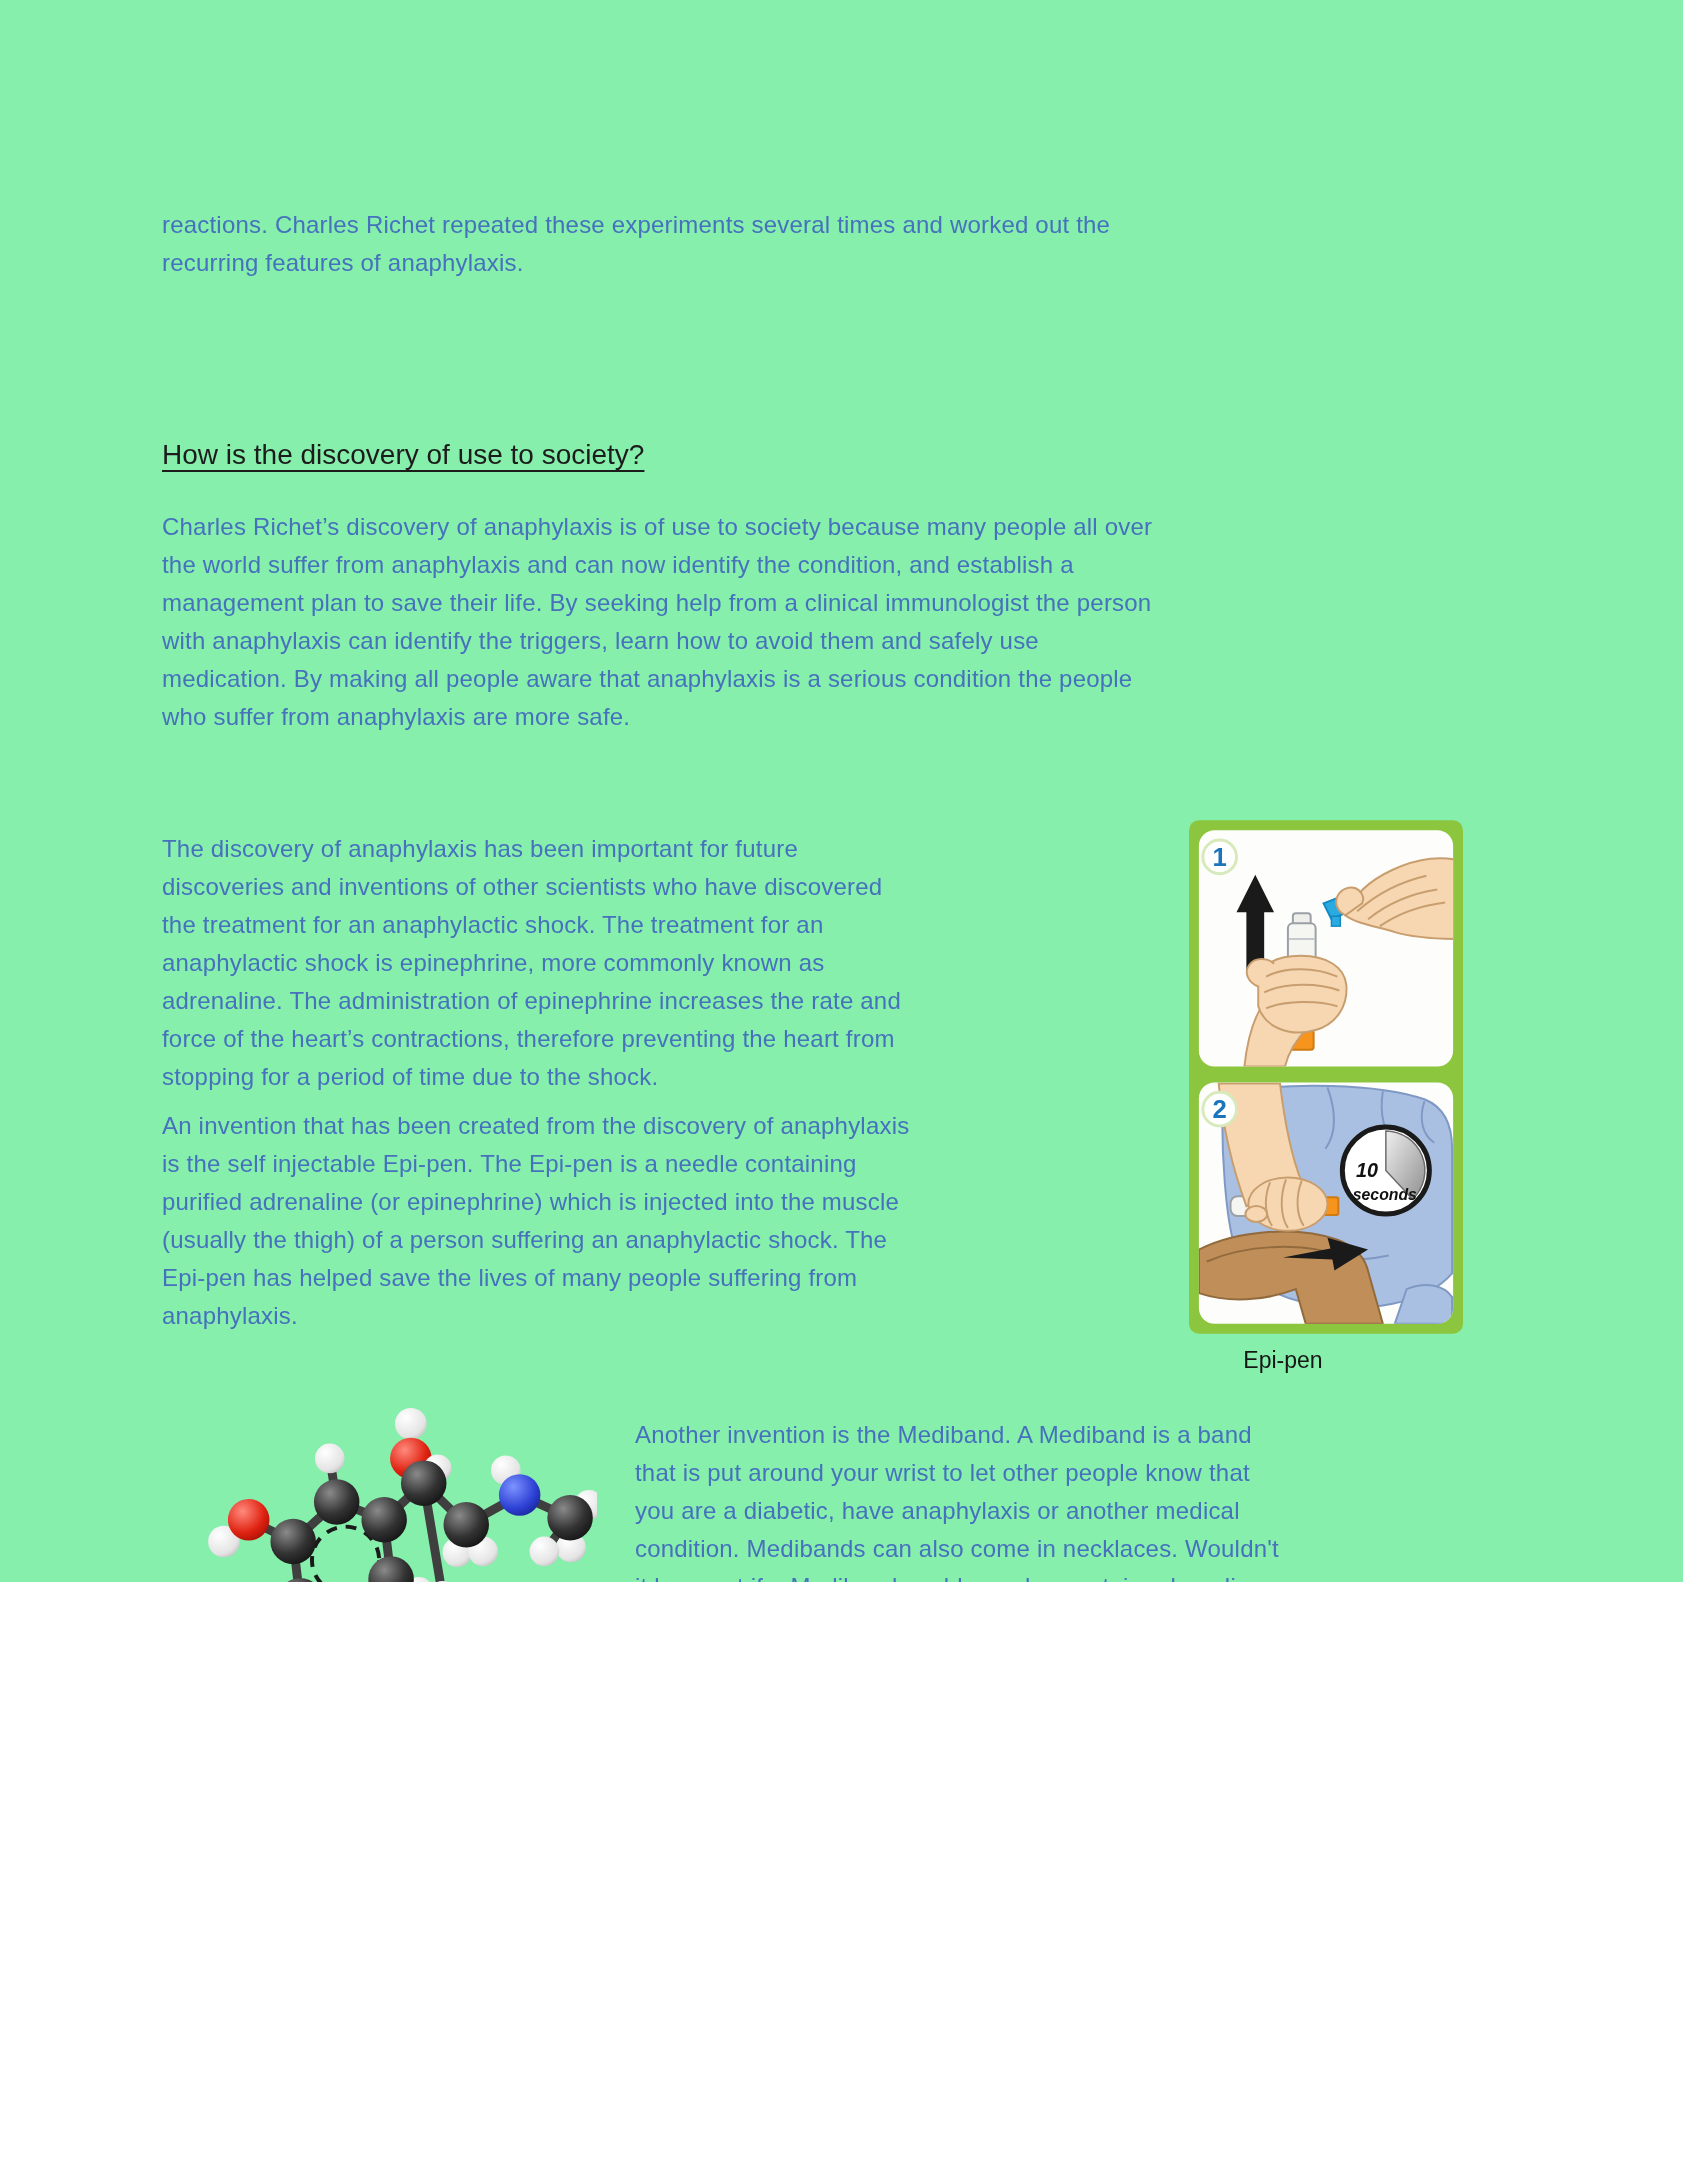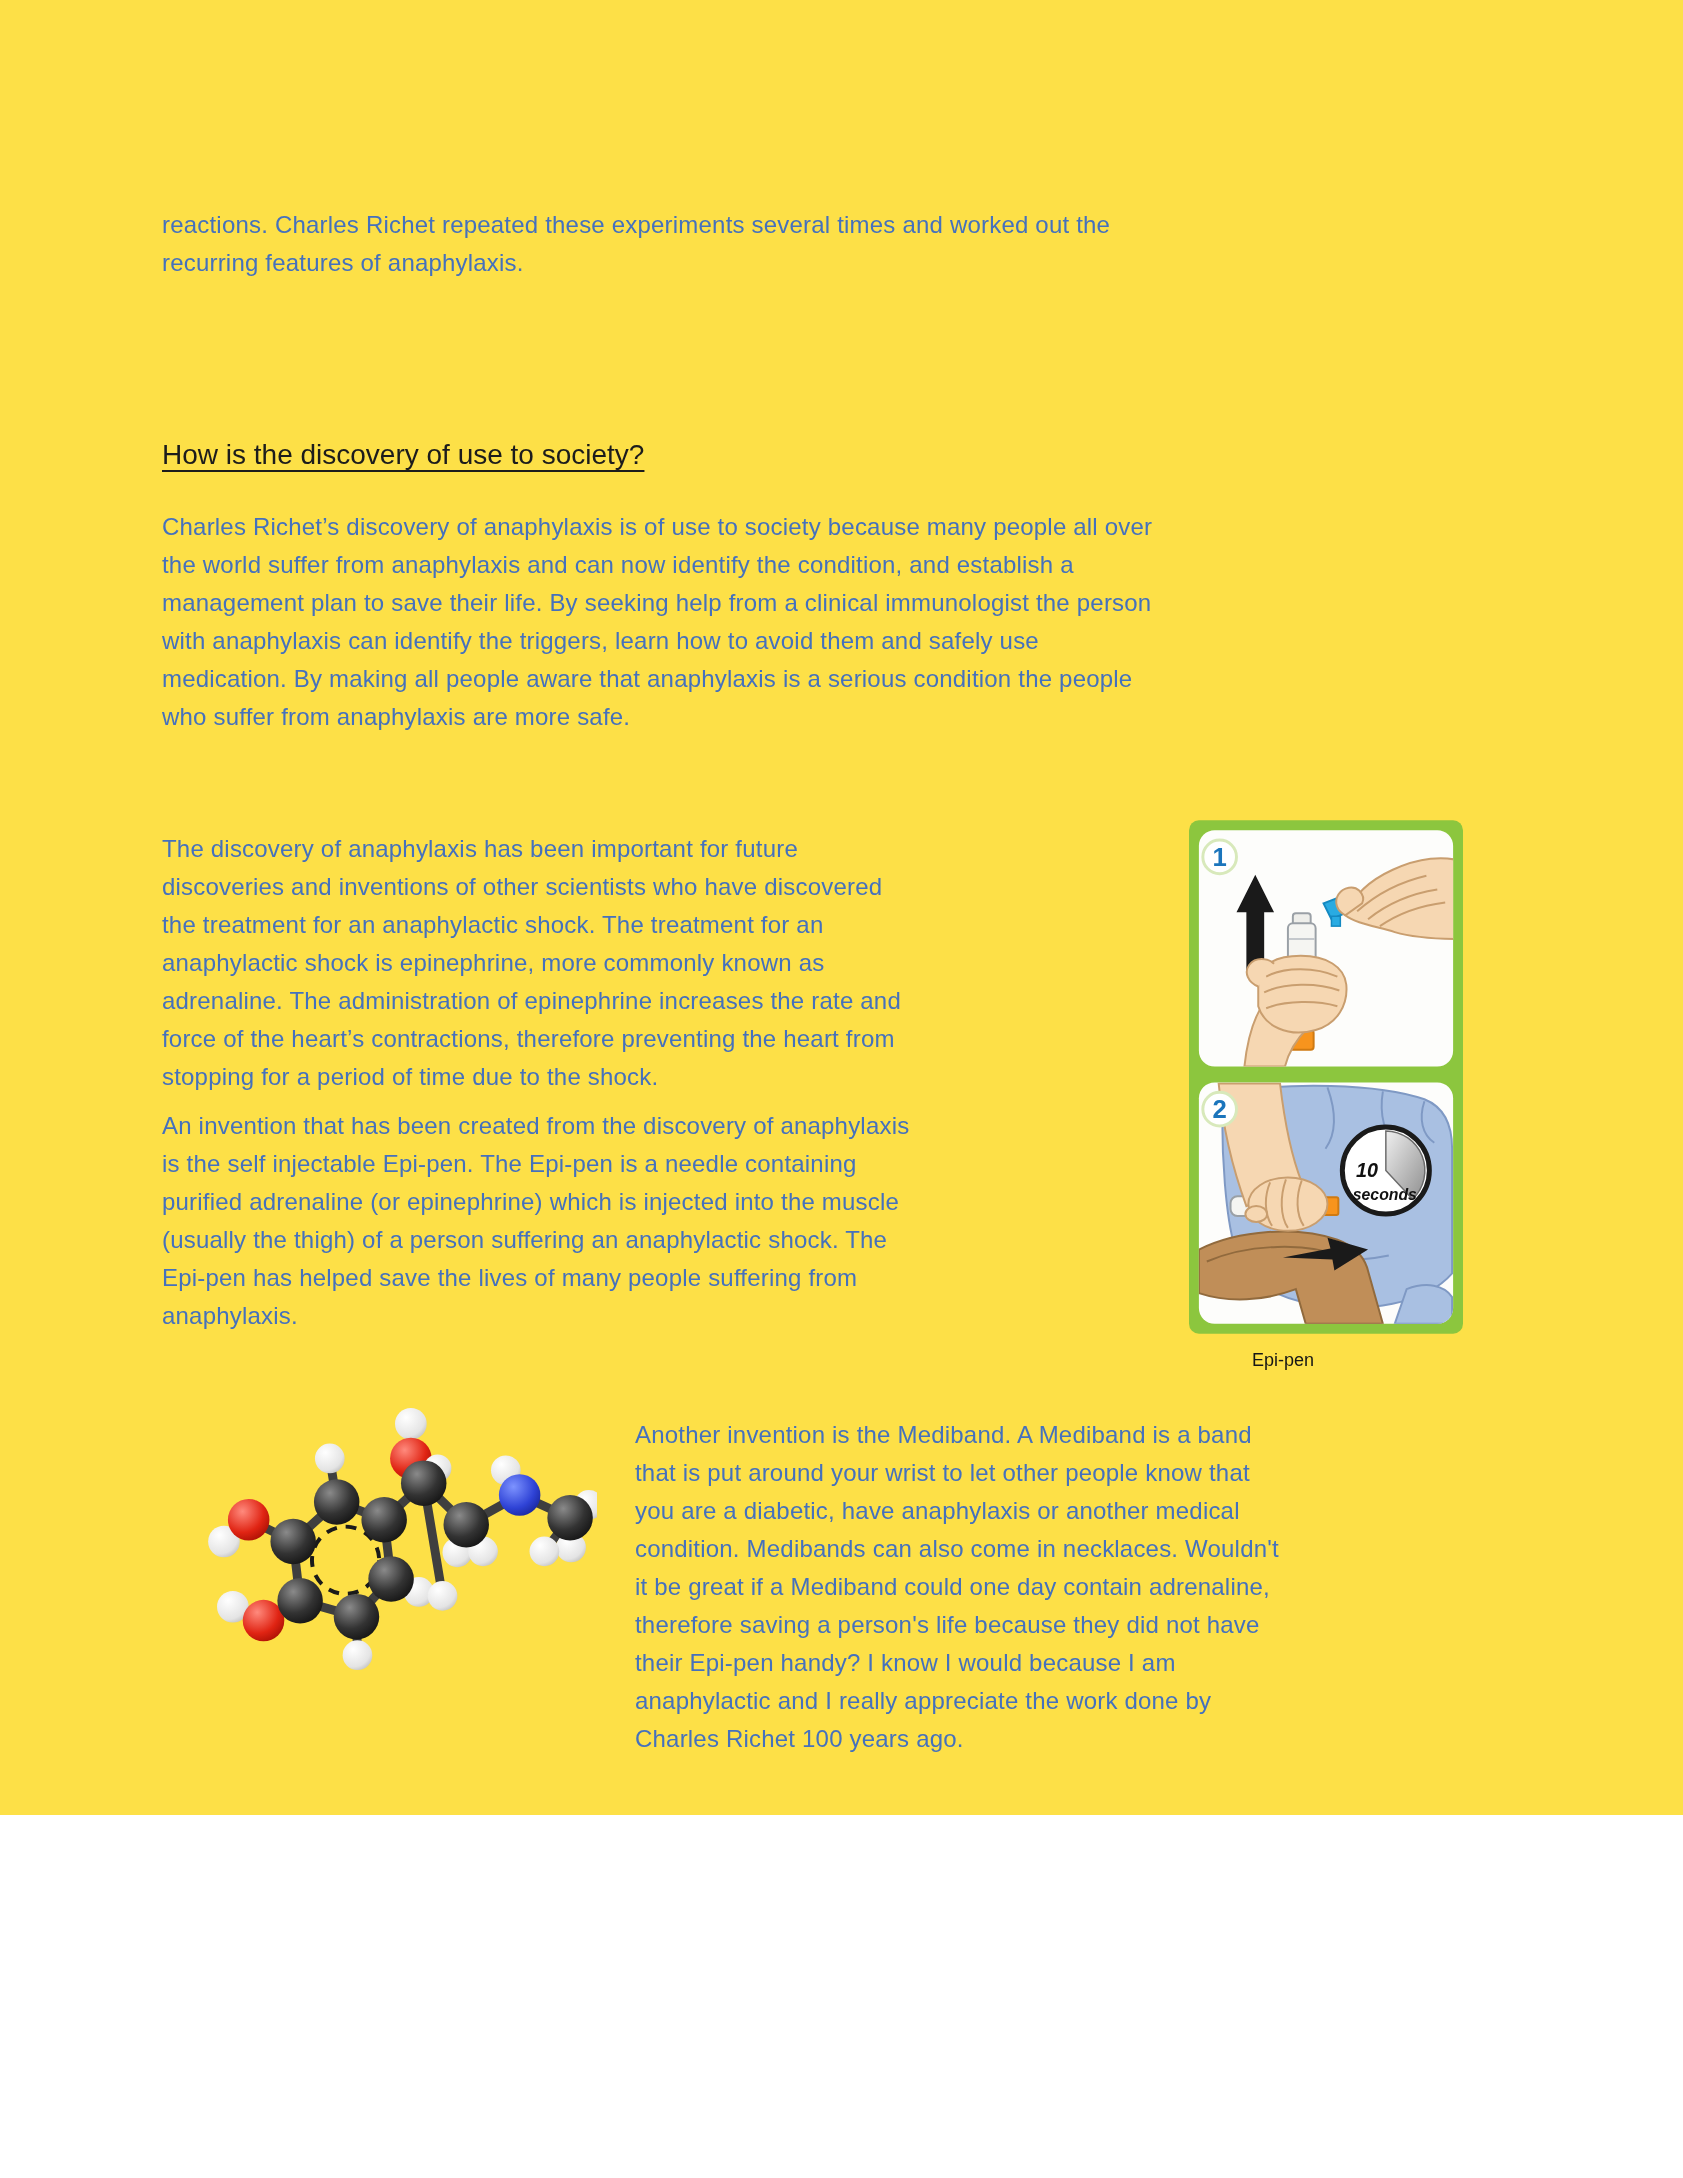--- a/index.html
+++ b/index.html
@@ -1,22 +1,22 @@
 <!DOCTYPE html>
 <html><head>
 <meta charset="utf-8">
 <style>
   html,body{margin:0;padding:0;background:#ffffff;}
-  .page{position:relative;width:1683px;height:1815px;background:#fde047;overflow:hidden;
+  .page{position:relative;width:1683px;height:1582px;background:#86efac;overflow:hidden;
         font-family:"Liberation Sans", sans-serif;}
   .body-text{position:absolute;margin:0;font-size:24px;line-height:38px;color:#4571bd;
              white-space:pre-line;letter-spacing:0.2px;}
   .heading{position:absolute;margin:0;font-size:28px;line-height:36px;font-weight:400;
            color:#1c1c1c;text-decoration:underline;text-underline-offset:6px;white-space:nowrap;}
-  .caption{position:absolute;margin:0;font-size:18px;line-height:37px;color:#161616;
+  .caption{position:absolute;margin:0;font-size:23px;line-height:37px;color:#161616;
            white-space:pre-line;}
   .caption-center{text-align:center;}
   .fig{position:absolute;}
 </style>
 </head>
 <body>
 
 <div class="page">
 
   <p class="body-text" style="left:162px;top:206px;width:970px">reactions. Charles Richet repeated these experiments several times and worked out the

